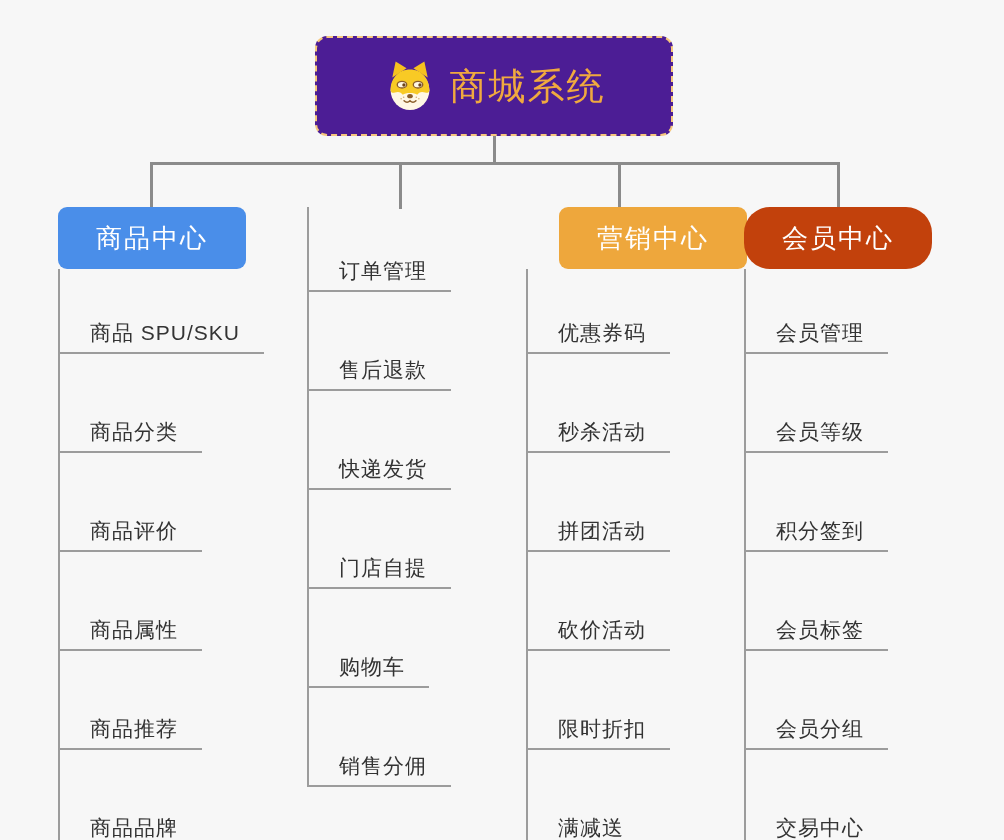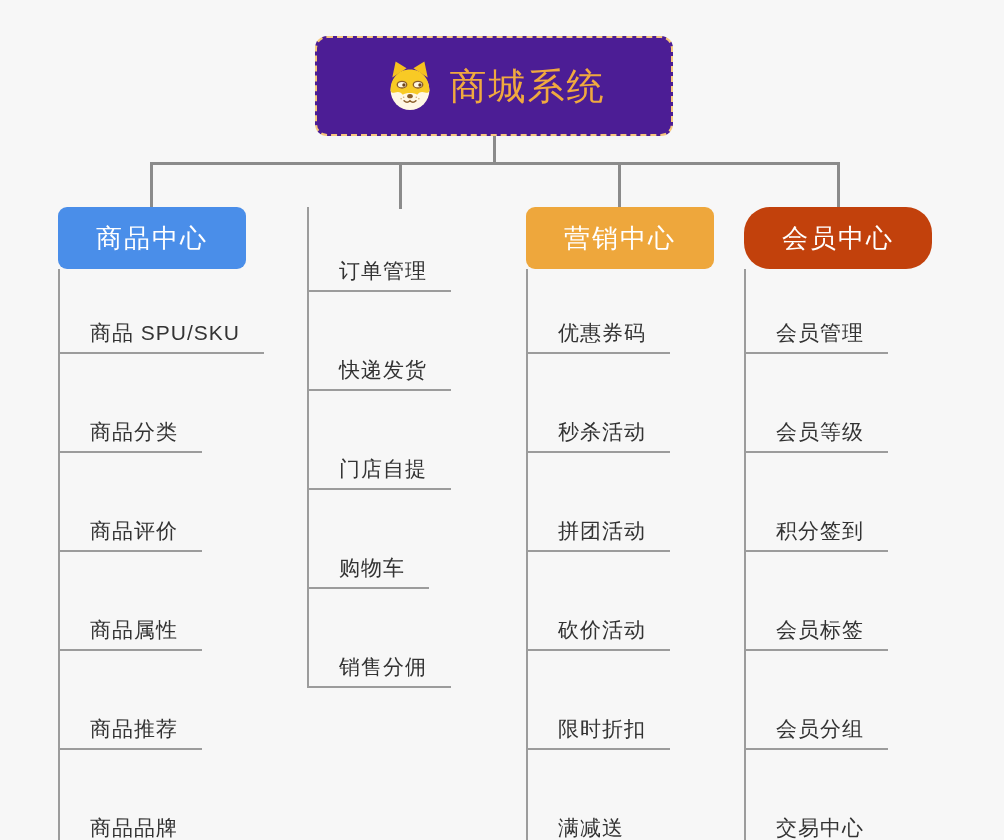--- a/index.html
+++ b/index.html
@@ -105,29 +105,30 @@
       <div class="leaf-item">商品评价</div>
       <div class="leaf-item">商品属性</div>
       <div class="leaf-item">商品推荐</div>
       <div class="leaf-item">商品品牌</div>
     </div>
   </div>
 
   <div class="column column-2">
     <div class="items">
       <div class="leaf-item">订单管理</div>
+      <div class="leaf-item">售后退款</div>
       <div class="leaf-item">快递发货</div>
       <div class="leaf-item">门店自提</div>
       <div class="leaf-item">购物车</div>
       <div class="leaf-item">销售分佣</div>
     </div>
   </div>
 
   <div class="column column-3">
-    <div class="branch-box" style="background-color: rgb(238, 167, 60);">营销中心</div>
+    <div class="branch-box" style="background-color: rgb(238, 167, 60); margin-left: 33px;">营销中心</div>
     <div class="items">
       <div class="leaf-item">优惠券码</div>
       <div class="leaf-item">秒杀活动</div>
       <div class="leaf-item">拼团活动</div>
       <div class="leaf-item">砍价活动</div>
       <div class="leaf-item">限时折扣</div>
       <div class="leaf-item">满减送</div>
     </div>
   </div>
 

